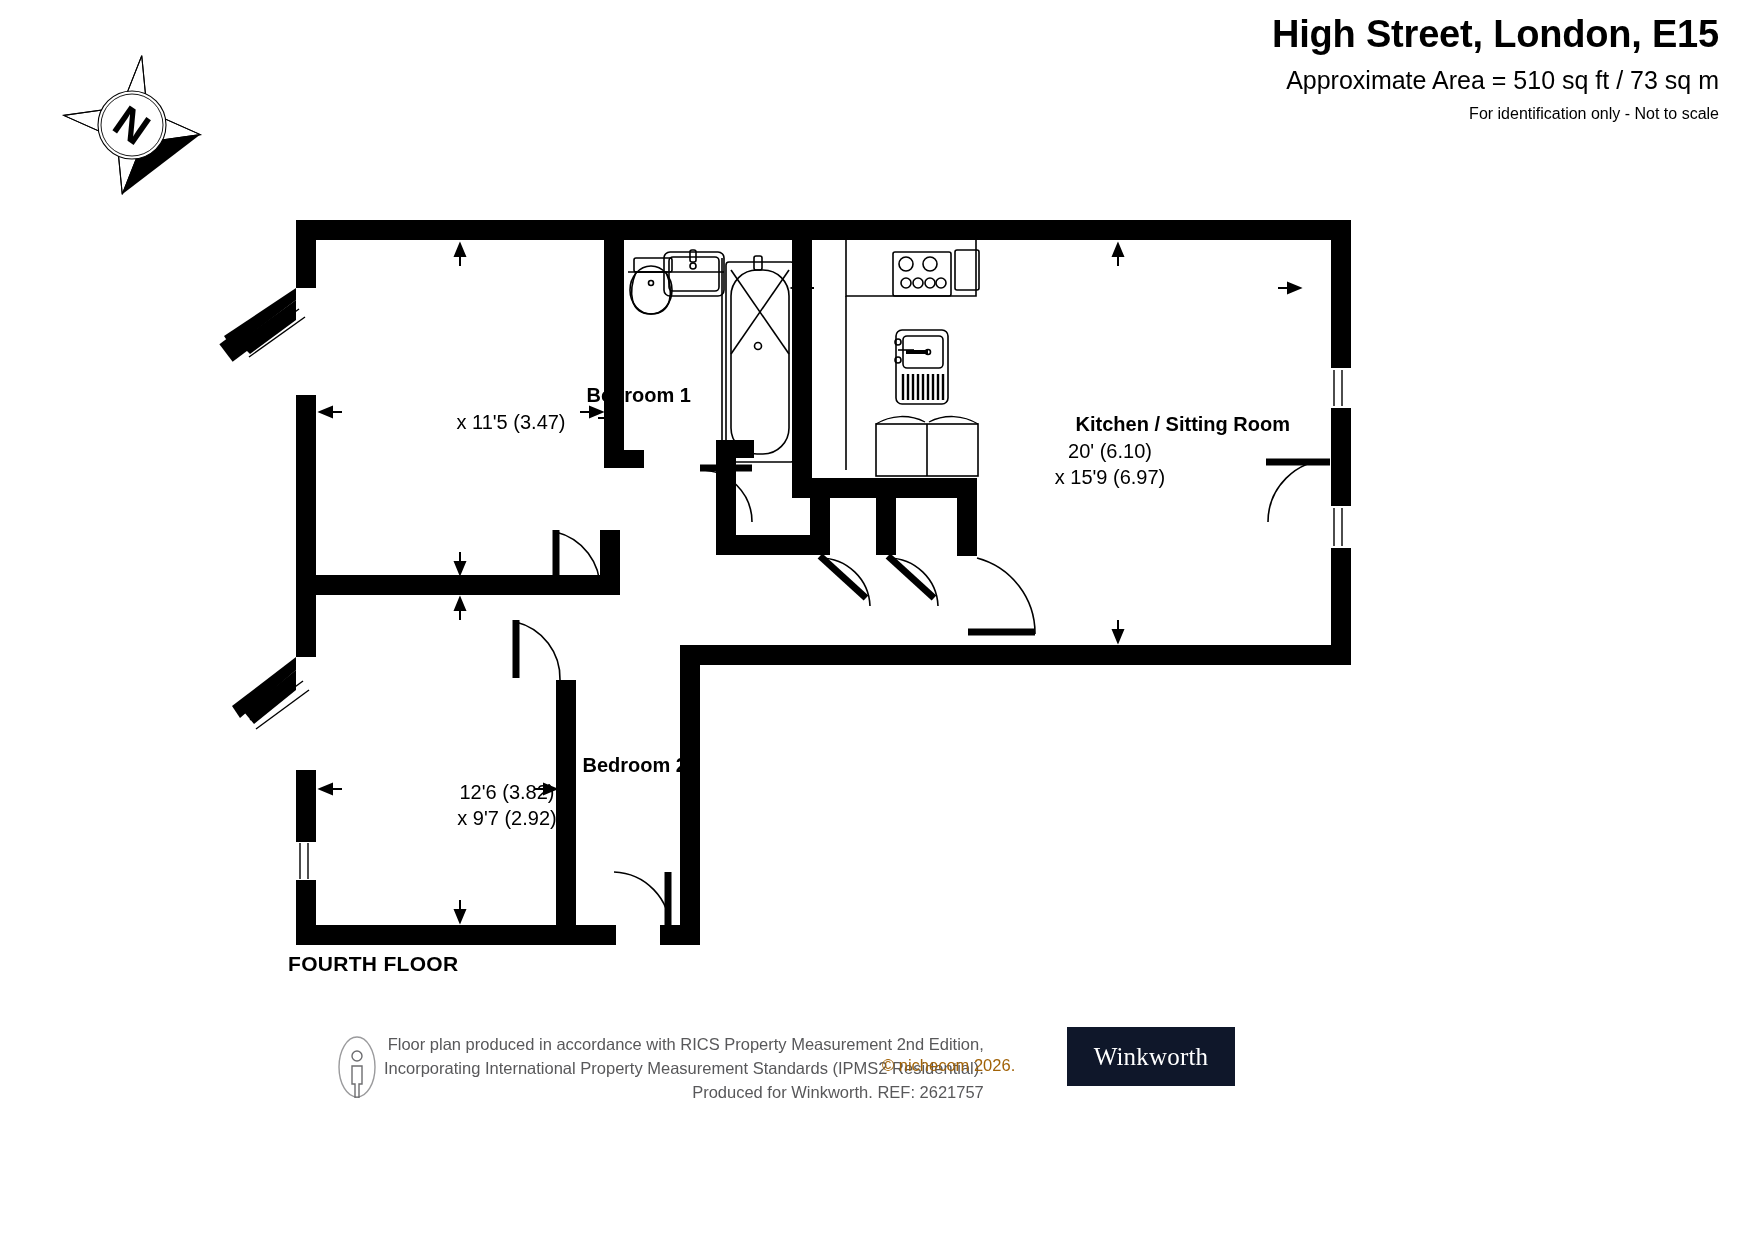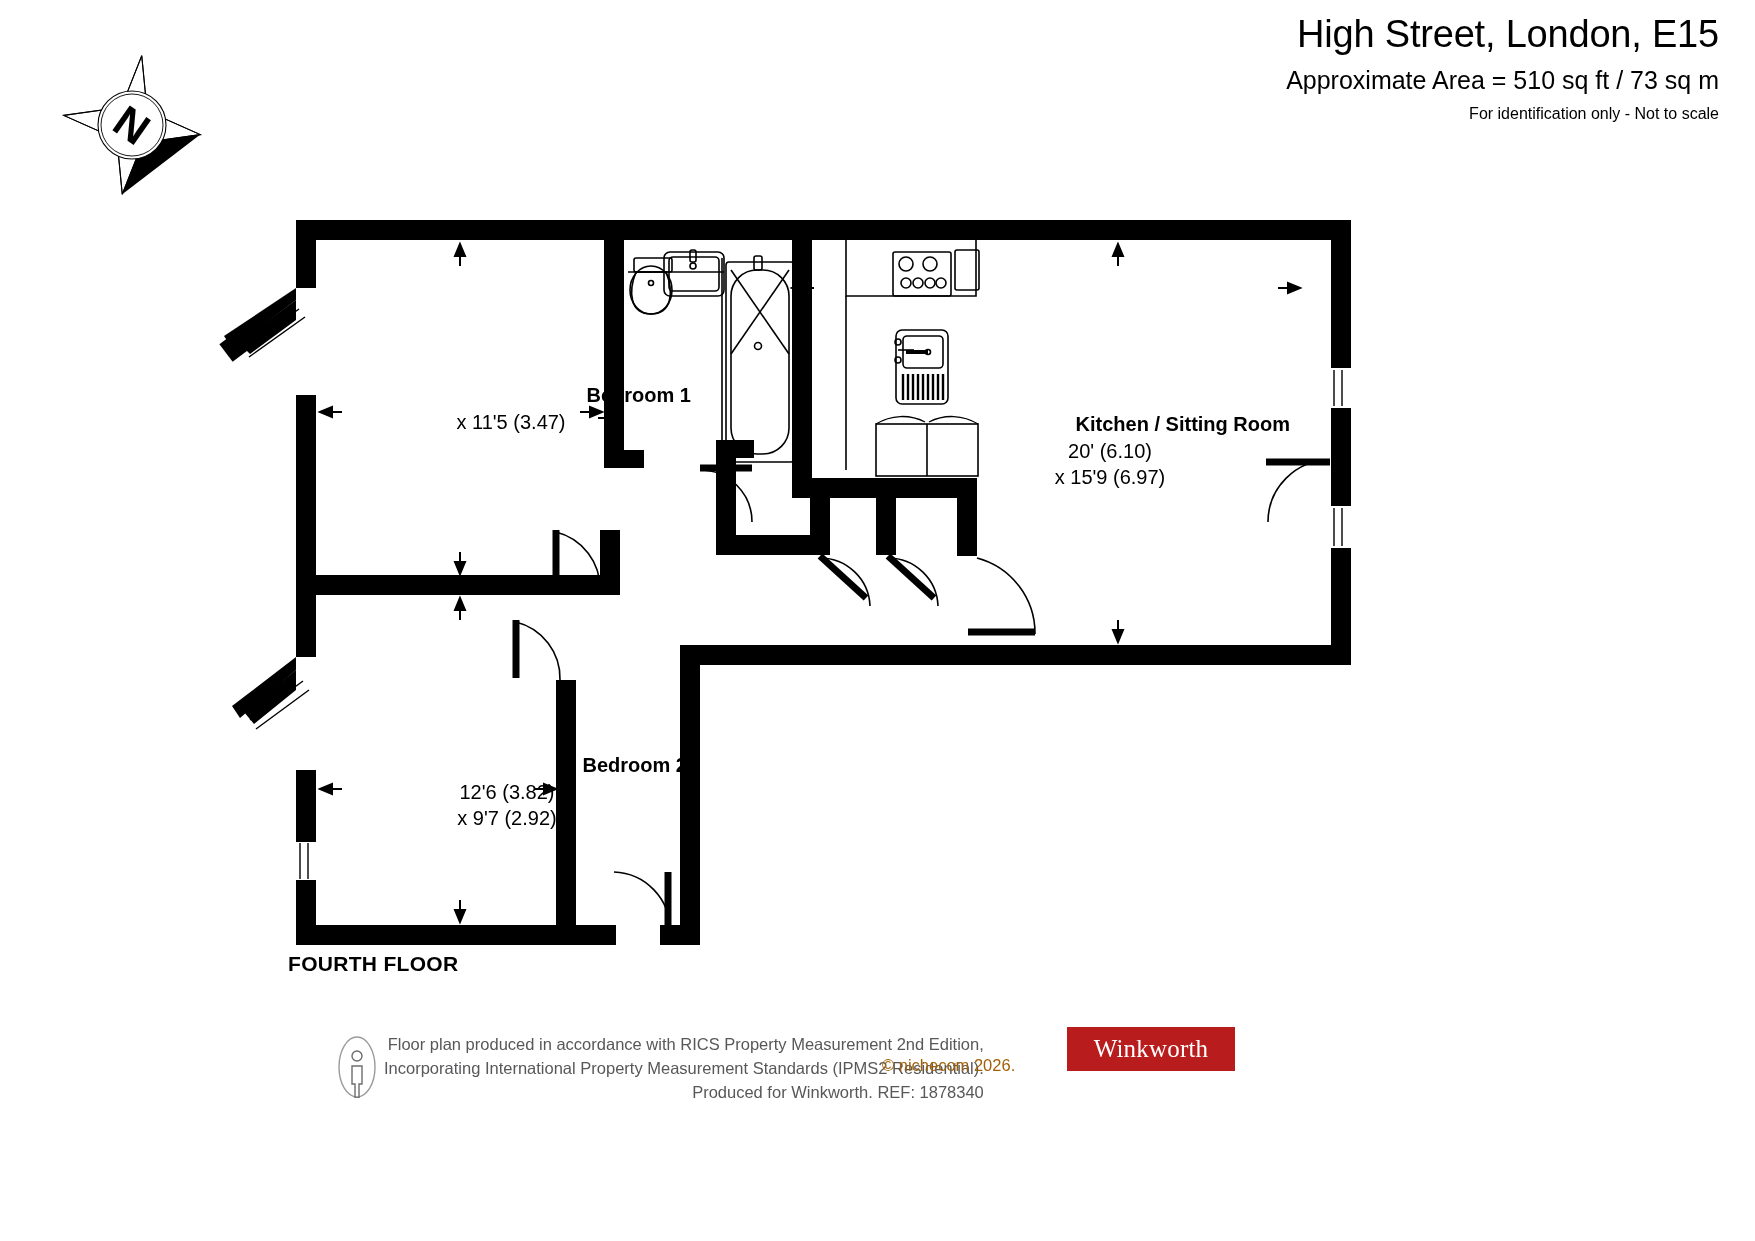--- a/index.html
+++ b/index.html
@@ -22,21 +22,21 @@
 
   
   .header {
     position: absolute;
     right: 36px;
     top: 14px;
     text-align: right;
   }
   .header .title {
     font-size: 38px;
-    font-weight: normal;
+    font-weight: bold;
     letter-spacing: -0.2px;
     line-height: 1.1;
     white-space: nowrap;
   }
   .header .area {
     font-size: 25px;
     font-weight: normal;
     margin-top: 11px;
     line-height: 1.1;
     white-space: nowrap;
@@ -126,22 +126,22 @@
     top: 24px;
     font-size: 16.5px;
     color: #a16207;
     white-space: nowrap;
   }
   .brand {
     position: absolute;
     left: 1067px;
     top: 1027px;
     width: 168px;
-    height: 44px;
-    background: #b91c1c;
+    height: 59px;
+    background: #0f172a;
   }
   .brand .bname {
     position: absolute;
     left: 0;
     right: 0;
     top: 50%;
     transform: translateY(-50%);
     text-align: center;
     color: #ffffff;
     font-family: "Liberation Serif", serif;
@@ -438,21 +438,21 @@
     <div class="rics-icon">
       <svg viewBox="0 0 40 62" width="40" height="62">
         <ellipse cx="20" cy="31" rx="18" ry="30" fill="none" stroke="#9a9a9c" stroke-width="1.4"></ellipse>
         <circle cx="20" cy="20" r="5" fill="none" stroke="#6d6d70" stroke-width="1.4"></circle>
         <path d="M15,30 L25,30 L25,48 L22,48 L22,62 L18,62 L18,48 L15,48 Z" fill="none" stroke="#6d6d70" stroke-width="1.4"></path>
       </svg>
     </div>
     <div class="ftext">
       <div>Floor plan produced in accordance with RICS Property Measurement 2nd Edition,</div>
       <div>Incorporating International Property Measurement Standards (IPMS2 Residential).</div>
-      <div>Produced for Winkworth.   REF: 1878340</div>
+      <div>Produced for Winkworth.   REF: 2621757</div>
     </div>
     <div class="fcopy">© nichecom 2026.</div>
   </div>
 
   <div class="brand">
     <div class="bname">Winkworth</div>
   </div>
 
 </div>
 

